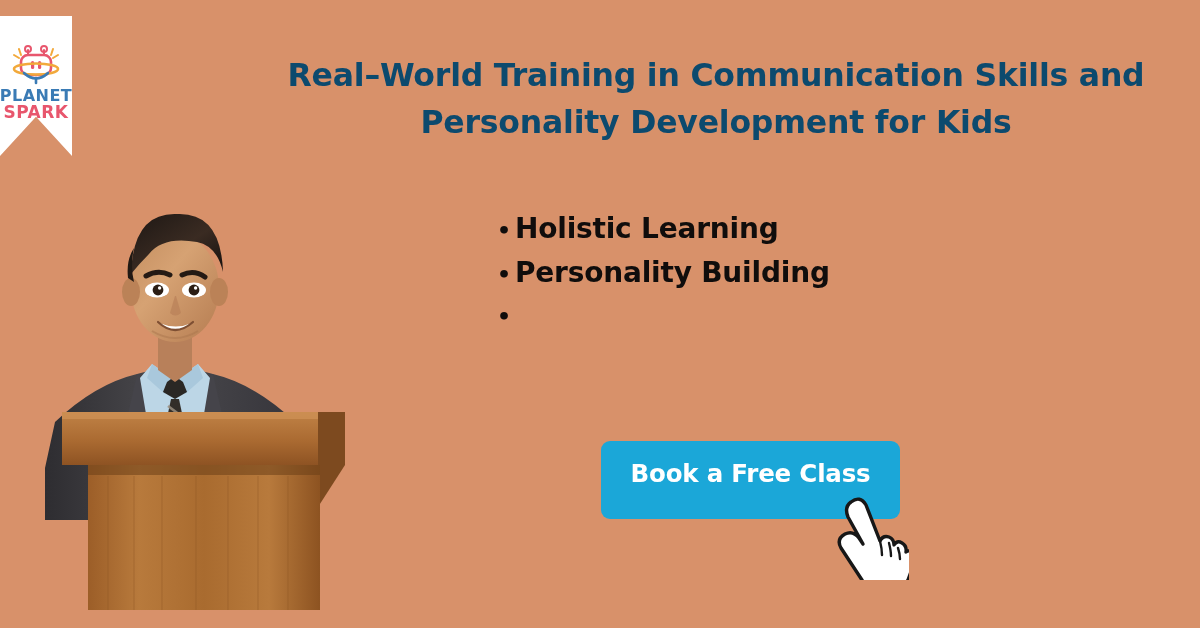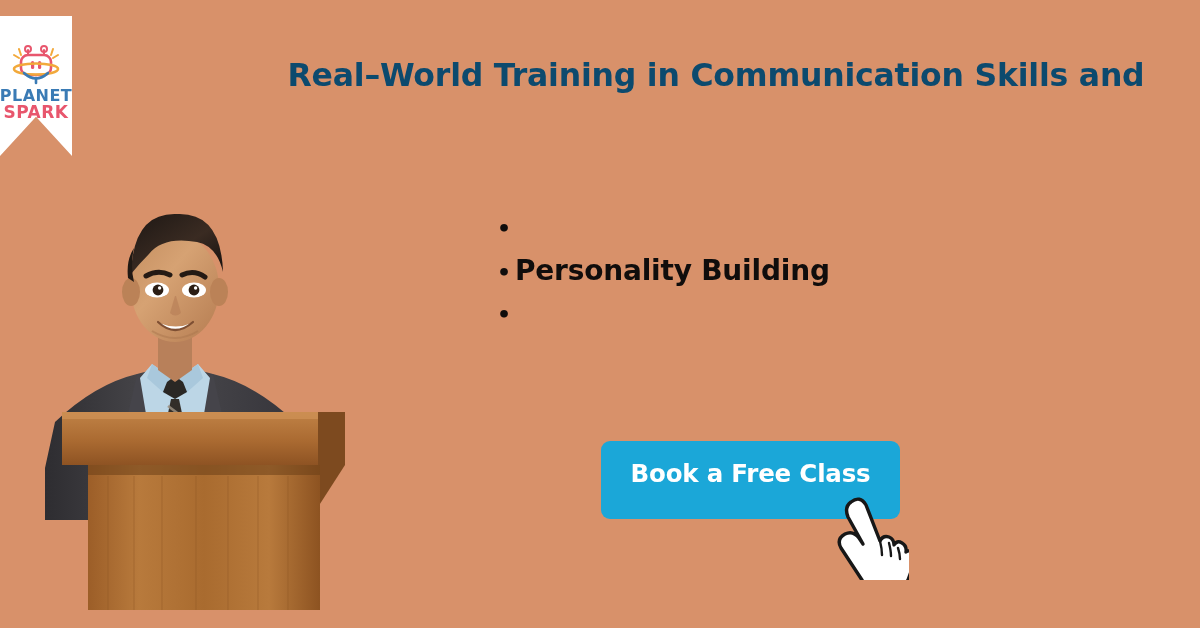--- a/index.html
+++ b/index.html
@@ -233,25 +233,27 @@
         <line x1="196" y1="326" x2="196" y2="460"></line>
         <line x1="228" y1="326" x2="228" y2="460"></line>
         <line x1="258" y1="326" x2="258" y2="460"></line>
         <line x1="288" y1="326" x2="288" y2="460"></line>
       </g>
     </svg>
   </div>
 
   <h1 class="headline">
     <span class="hl-line">Real–World Training in Communication Skills and</span>
+    <span class="hl-line">Personality Development for Kids</span>
   </h1>
 
   <ul class="features">
     <li class="feature-item">
       <span class="feature-bullet">•</span>
+      <span>Holistic Learning</span>
     </li>
     <li class="feature-item">
       <span class="feature-bullet">•</span>
       <span>Personality Building</span>
     </li>
     <li class="feature-item">
       <span class="feature-bullet">•</span>
     </li>
   </ul>
 

